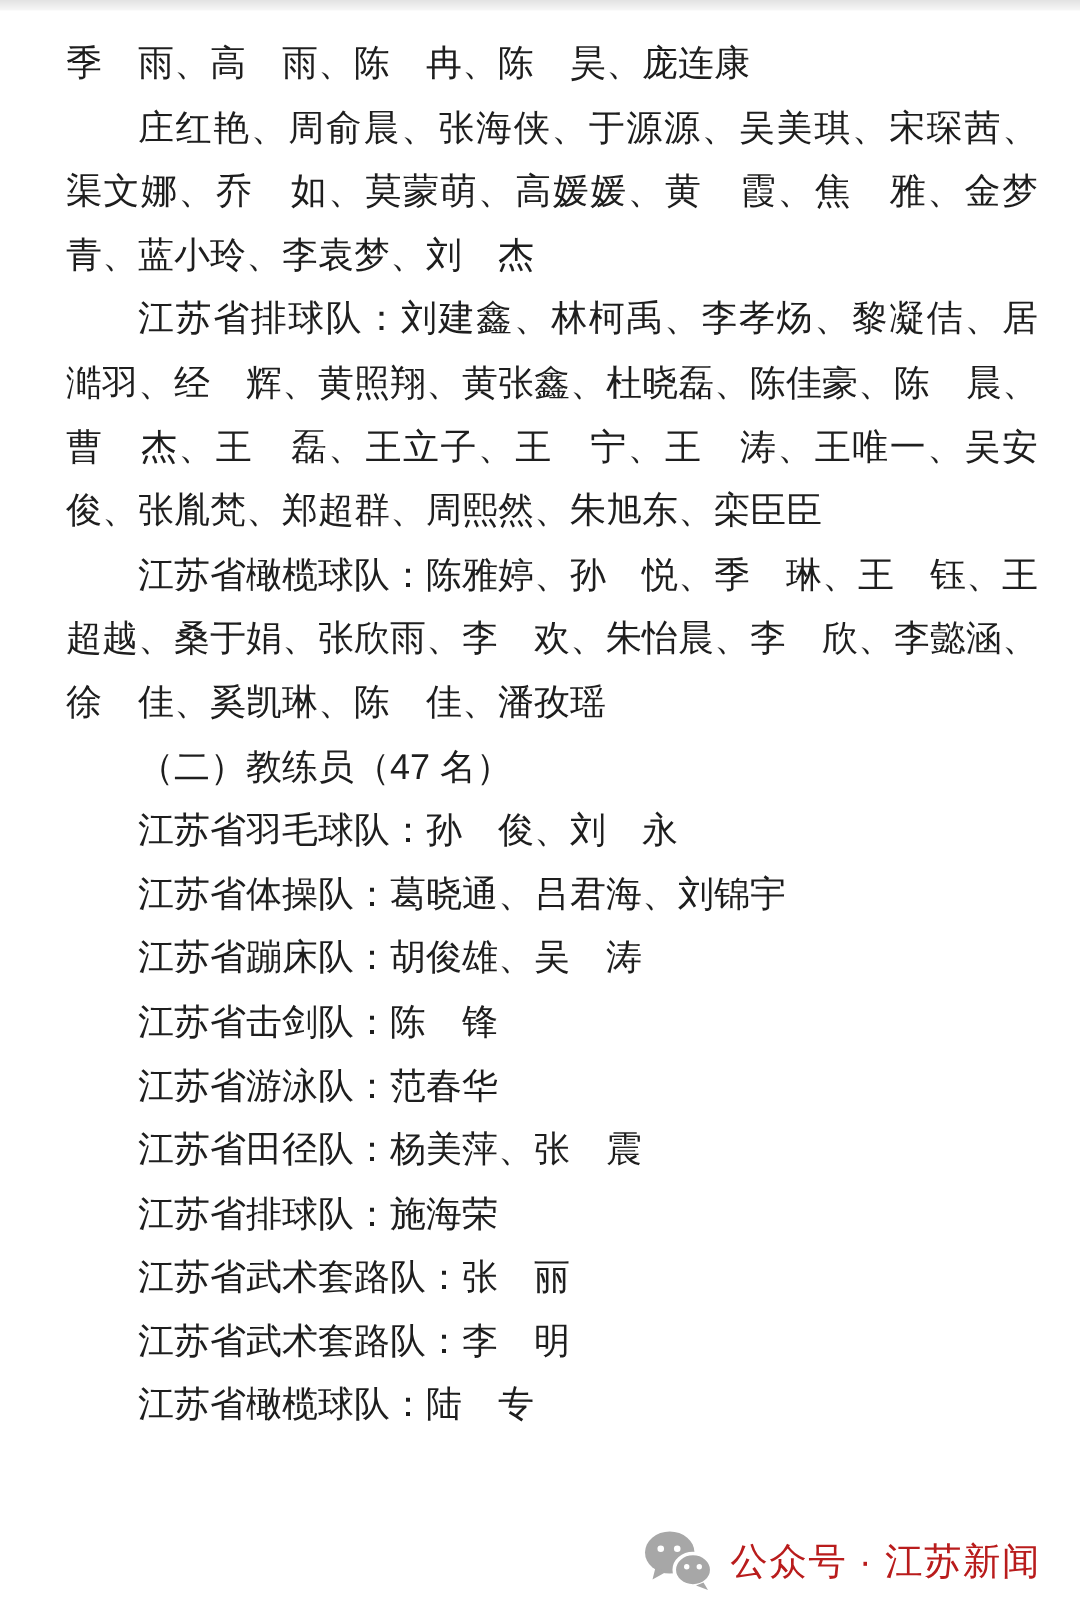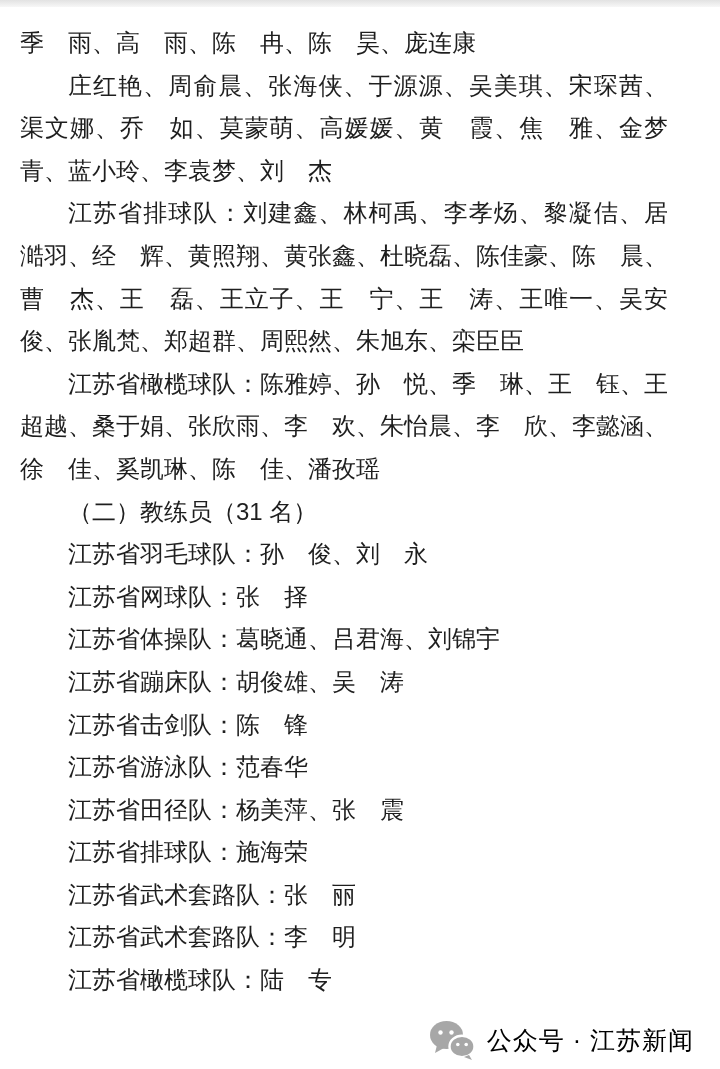--- a/index.html
+++ b/index.html
@@ -17,21 +17,21 @@
   }
   .top-strip {
     position: absolute;
     top: 0; left: 0; right: 0;
     height: 7px;
     background: linear-gradient(#e2e2e2, #f7f7f7);
   }
   .text-block {
     position: absolute;
     top: 22px;
-    left: 20px;
+    left: 44px;
     width: 648px;
     color: #1e1e1e;
     font-size: 24px;
     line-height: 42.6px;
     font-weight: 500;
   }
   .line {
     height: 42.6px;
     text-align: left;
   }
@@ -43,21 +43,21 @@
     text-align-last: justify;
   }
   .watermark {
     position: absolute;
     top: 1018px;
     right: 26px;
     height: 44px;
     display: flex;
     align-items: center;
     gap: 12px;
-    color: #000000;
+    color: #b91c1c;
     font-size: 25px;
     letter-spacing: 1px;
   }
   .wm-icon { width: 46px; height: 40px; display: block; }
 </style>
 </head>
 <body>
 
 <div class="page">
   <div class="top-strip"></div>
@@ -67,23 +67,22 @@
     <div class="line indent fill">庄红艳、周俞晨、张海侠、于源源、吴美琪、宋琛茜、</div>
     <div class="line fill">渠文娜、乔　如、莫蒙萌、高媛媛、黄　霞、焦　雅、金梦</div>
     <div class="line">青、蓝小玲、李袁梦、刘　杰</div>
     <div class="line indent fill">江苏省排球队：刘建鑫、林柯禹、李孝炀、黎凝佶、居</div>
     <div class="line fill">澔羽、经　辉、黄照翔、黄张鑫、杜晓磊、陈佳豪、陈　晨、</div>
     <div class="line fill">曹　杰、王　磊、王立子、王　宁、王　涛、王唯一、吴安</div>
     <div class="line">俊、张胤梵、郑超群、周熙然、朱旭东、栾臣臣</div>
     <div class="line indent fill">江苏省橄榄球队：陈雅婷、孙　悦、季　琳、王　钰、王</div>
     <div class="line fill">超越、桑于娟、张欣雨、李　欢、朱怡晨、李　欣、李懿涵、</div>
     <div class="line">徐　佳、奚凯琳、陈　佳、潘孜瑶</div>
-    <div class="line indent">（二）教练员（31 名）</div>
+    <div class="line indent">（二）教练员（47 名）</div>
     <div class="line indent">江苏省羽毛球队：孙　俊、刘　永</div>
-    <div class="line indent">江苏省网球队：张　择</div>
     <div class="line indent">江苏省体操队：葛晓通、吕君海、刘锦宇</div>
     <div class="line indent">江苏省蹦床队：胡俊雄、吴　涛</div>
     <div class="line indent">江苏省击剑队：陈　锋</div>
     <div class="line indent">江苏省游泳队：范春华</div>
     <div class="line indent">江苏省田径队：杨美萍、张　震</div>
     <div class="line indent">江苏省排球队：施海荣</div>
     <div class="line indent">江苏省武术套路队：张　丽</div>
     <div class="line indent">江苏省武术套路队：李　明</div>
     <div class="line indent">江苏省橄榄球队：陆　专</div>
   </div>

